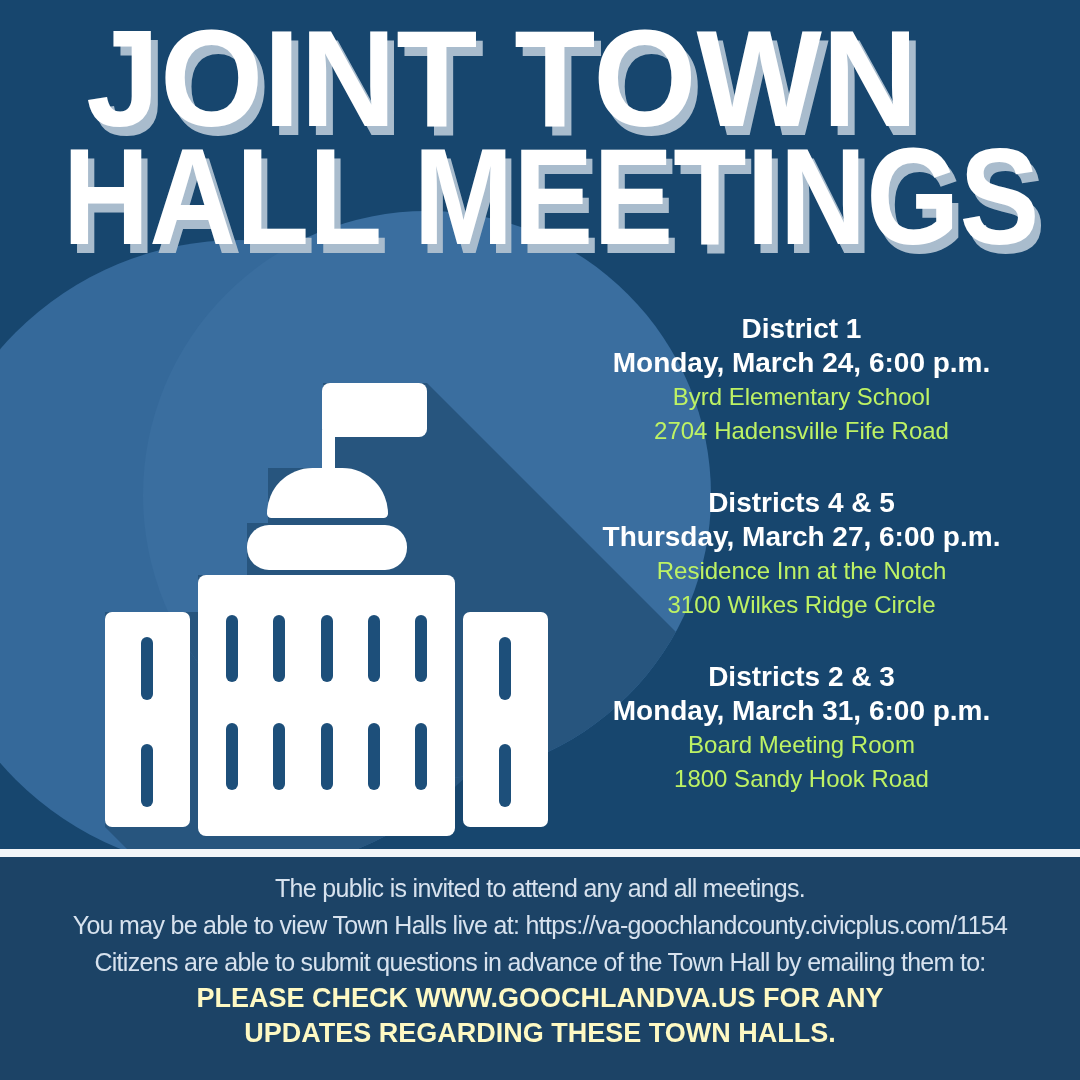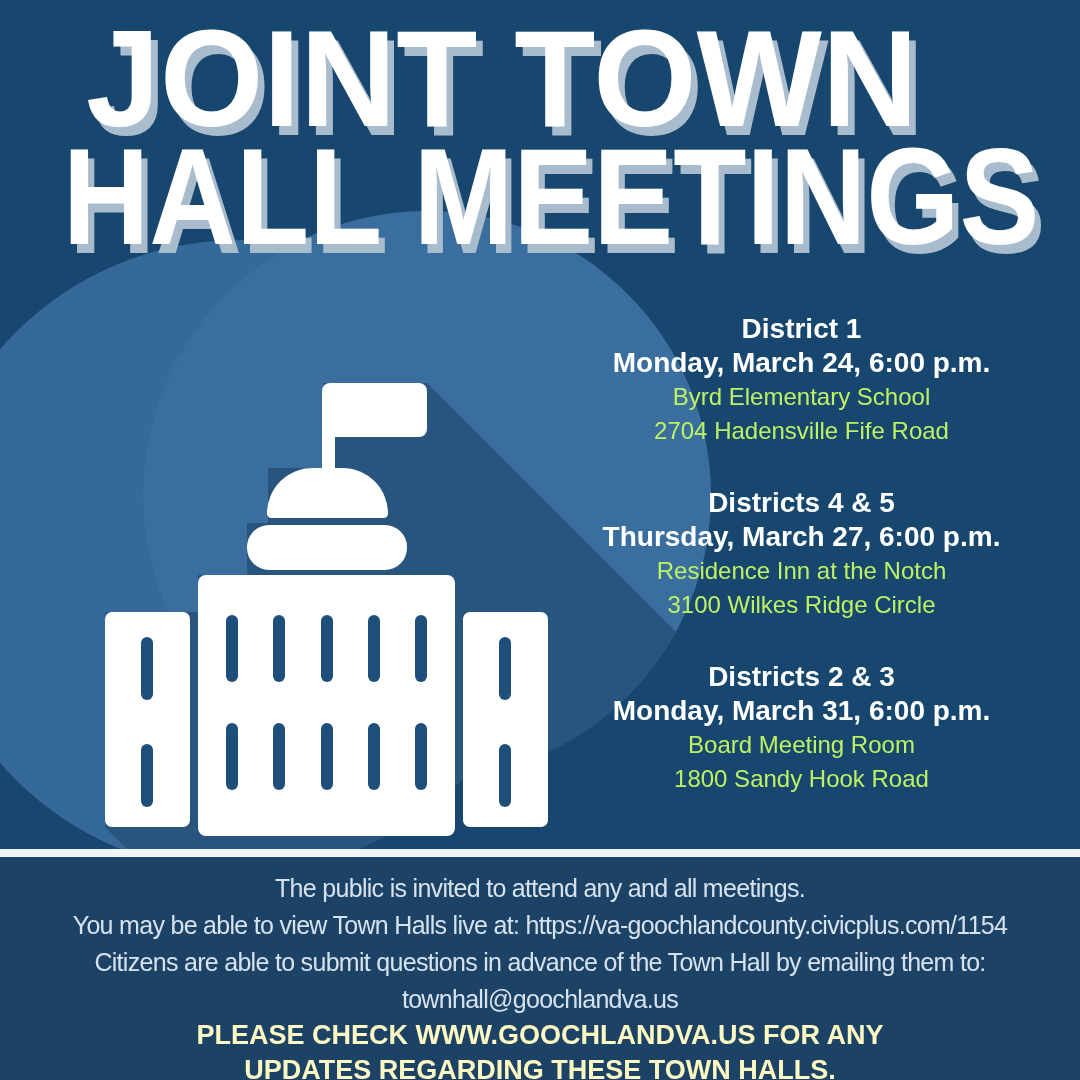--- a/index.html
+++ b/index.html
@@ -118,17 +118,16 @@
     <div class="m-reg">1800 Sandy Hook Road</div>
   </div>
 </div>
 
 <div class="sep-line"></div>
 <div class="footer">
   <div class="footer-text">
     <div class="f-reg">The public is invited to attend any and all meetings.</div>
     <div class="f-reg">You may be able to view Town Halls live at: https://va-goochlandcounty.civicplus.com/1154</div>
     <div class="f-reg">Citizens are able to submit questions in advance of the Town Hall by emailing them to:</div>
-    <div class="f-reg">townhall@goochlandva.us</div>
     <div class="f-bold">PLEASE CHECK WWW.GOOCHLANDVA.US FOR ANY</div>
     <div class="f-bold">UPDATES REGARDING THESE TOWN HALLS.</div>
   </div>
 </div>
 
 </body></html>

